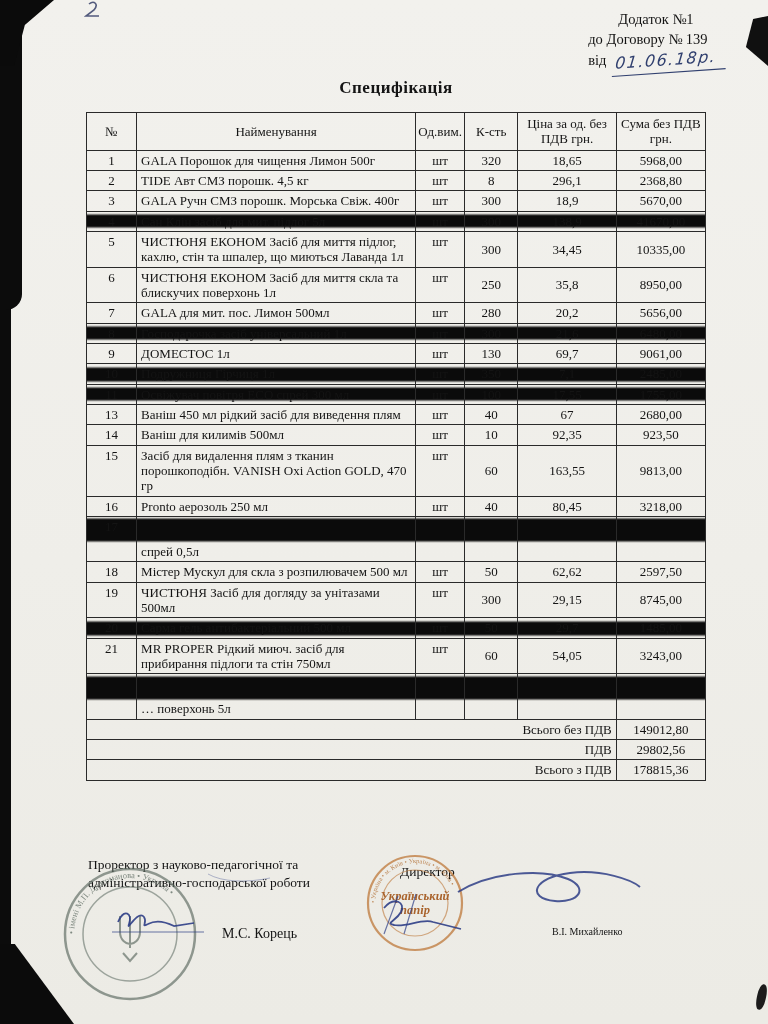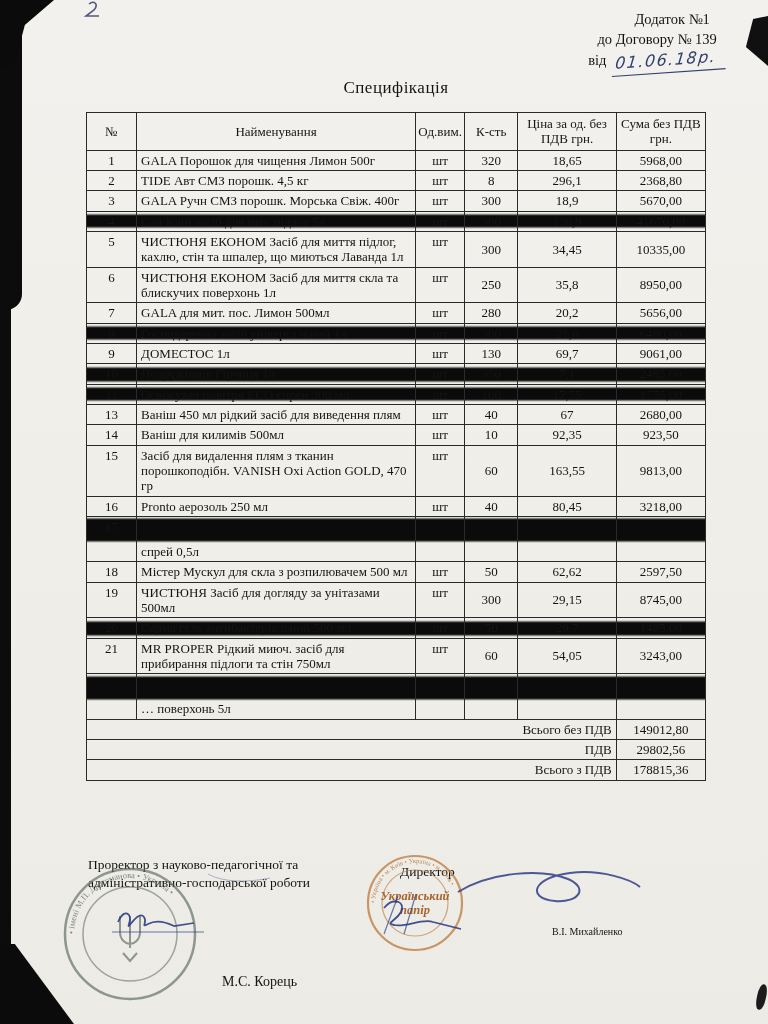--- a/index.html
+++ b/index.html
@@ -11,29 +11,29 @@
   
   .edge-left{position:absolute;left:0;top:0;width:11px;height:1024px;background:#0c0c0c;}
   .edge-left-bulge{position:absolute;left:0;top:0;width:22px;height:310px;background:#0c0c0c;border-radius:0 0 16px 0;}
   .corner-tl{position:absolute;left:0;top:0;width:54px;height:66px;background:#0b0b0b;clip-path:polygon(0 0,100% 0,46% 38%,26% 100%,0 100%);}
   .corner-bl{position:absolute;left:0;bottom:0;width:74px;height:80px;background:#0b0b0b;clip-path:polygon(0 0,20% 0,100% 100%,0 100%);}
   .corner-tr{position:absolute;right:0;top:16px;width:24px;height:50px;background:#101010;clip-path:polygon(100% 0,100% 100%,8% 62%,38% 6%);}
   .mark-br{position:absolute;right:2px;bottom:14px;width:9px;height:26px;background:#1c1c1c;border-radius:45%;transform:rotate(12deg);}
   .pen-mark{position:absolute;left:84px;top:0;}
 
   
-  .doc-header{position:absolute;top:10px;right:42px;font-size:14.5px;line-height:1.35;text-align:center;}
+  .doc-header{position:absolute;top:10px;right:42px;font-size:14.5px;line-height:1.35;text-align:left;}
   .doc-header .l1{margin-left:30px;}
   .handwritten{
     display:inline-block;font-family:"DejaVu Sans",sans-serif;font-style:italic;
     color:#31406f;font-size:16px;letter-spacing:1.5px;
     transform:rotate(-4deg) skewX(-10deg);border-bottom:1.5px solid #31406f;
     padding:0 10px 1px 2px;margin-left:6px;
   }
-  .doc-title{position:absolute;top:78px;left:86px;width:620px;text-align:center;font-size:17px;font-weight:normal;letter-spacing:.5px;}
+  .doc-title{position:absolute;top:78px;left:86px;width:620px;text-align:center;font-size:17px;font-weight:bold;letter-spacing:.5px;}
 
   
   table.spec{position:absolute;top:112px;left:86px;width:620px;border-collapse:collapse;border:1.5px solid #1d1d1d;font-size:13px;line-height:1.18;}
   table.spec th,table.spec td{border:1px solid #2a2a2a;padding:2px 4px;}
   table.spec th{font-weight:normal;text-align:center;vertical-align:middle;padding:3px 2px;}
   th.th-unit{word-break:break-all;}
   td.td-num{text-align:center;vertical-align:top;width:42px;}
   td.td-name{text-align:left;vertical-align:top;padding-left:6px;}
   td.td-unit{text-align:center;vertical-align:top;}
   td.td-qty,td.td-price,td.td-sum{text-align:center;vertical-align:middle;}
@@ -41,21 +41,21 @@
   td.total-value{text-align:center;}
   
   tr.redact-full td{background-image:linear-gradient(180deg,rgba(0,0,0,0) 0 2px,#0b0b0b 4px calc(100% - 4px),rgba(0,0,0,0) calc(100% - 2px) 100%);}
   tr.redact-top td{background-image:linear-gradient(180deg,rgba(0,0,0,0) 0 1px,#0b0b0b 3px 24px,rgba(0,0,0,0) 26px 100%);}
   tr.redact-top td.td-name{padding-top:27px;}
 
   
   .sig-section{position:absolute;left:0;top:852px;width:672px;height:172px;}
   .left-title{position:absolute;left:88px;top:4px;font-size:13.5px;line-height:1.35;}
   .director{position:absolute;left:400px;top:12px;font-size:13.5px;}
-  .name-left{position:absolute;left:222px;top:74px;font-size:14px;margin-top:48px;}
+  .name-left{position:absolute;left:222px;top:74px;font-size:14px;}
   .name-right{position:absolute;left:552px;top:74px;font-size:10px;}
   .stamp-center{position:absolute;left:364px;top:0;}
   .stamp-left{position:absolute;left:60px;top:12px;}
   .ink-overlay{position:absolute;left:0;top:0;}
 </style>
 </head>
 <body>
 
 <div class="page">
 

